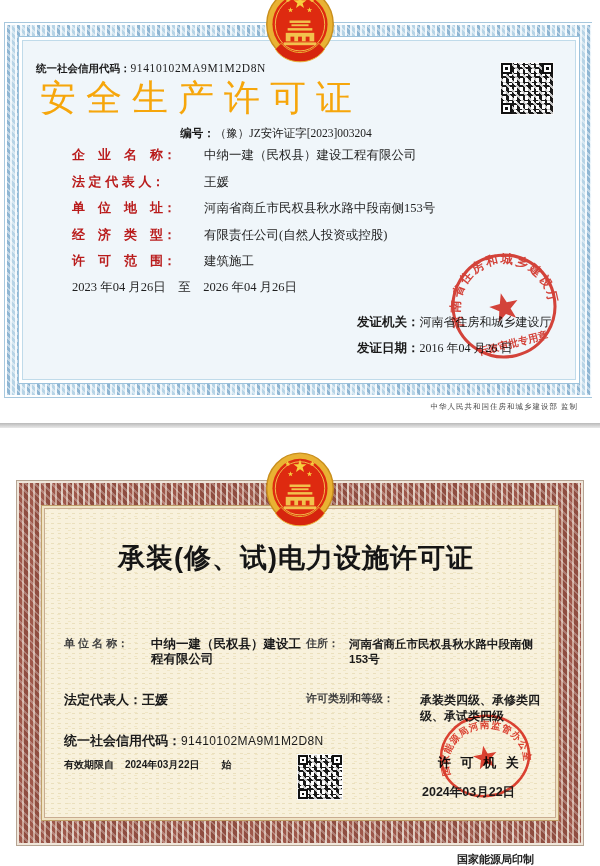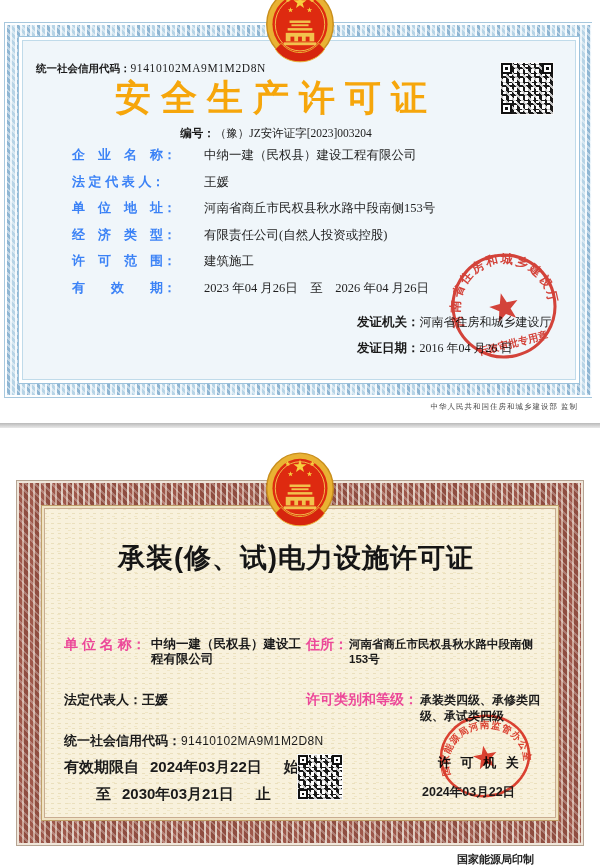--- a/index.html
+++ b/index.html
@@ -20,28 +20,28 @@
     background:
       repeating-linear-gradient(45deg, rgba(255,255,255,.45) 0 2px, rgba(255,255,255,0) 2px 5px),
       repeating-linear-gradient(90deg,#8fb6d3 0 3px,#e8f2f9 3px 5px,#b7d4e6 5px 8px,#f3f9fd 8px 10px);}
   .c1-inner{height:100%;box-sizing:border-box;background:#f0f6fa;border:1px solid #9cc2dc;
     box-shadow:inset 0 0 0 3px #ffffff, inset 0 0 0 4px #c0dbea;}
   .emblem{position:absolute;width:76px;height:92px;}
   .emblem1{left:262px;top:-16px;}
   .c1-credit{position:absolute;left:36px;top:62px;font-size:10.5px;}
   .c1-credit .lb{font-weight:700;}
   .c1-credit .vl{font-family:"Liberation Serif",serif;font-size:11.5px;letter-spacing:.6px;}
-  .c1-title{position:absolute;left:40px;right:80px;top:74px;text-align:center;
-    font-size:36px;font-weight:700;color:#f6a60b;letter-spacing:10px;white-space:nowrap;}
+  .c1-title{position:absolute;left:40px;right:80px;top:74px;
+    font-size:36px;font-weight:400;color:#f6a60b;letter-spacing:10px;white-space:nowrap;}
   .c1-serial{position:absolute;left:40px;right:80px;top:126px;text-align:center;font-size:11.5px;}
   .c1-serial .lb{font-weight:700;}
   .c1-serial .vl{font-family:"Liberation Serif",serif;}
   .c1-fields{position:absolute;left:72px;top:146px;}
   .c1-row{display:flex;align-items:baseline;height:26.5px;}
-  .c1-row .lb{display:inline-block;width:132px;font-weight:700;font-size:13px;color:#3b82f6;white-space:nowrap;}
+  .c1-row .lb{display:inline-block;width:132px;font-weight:700;font-size:13px;color:#b91c1c;white-space:nowrap;}
   .c1-row .vl{font-family:"Liberation Serif",serif;font-size:12.5px;color:#1f1f1f;white-space:nowrap;}
   .c1-issue{position:absolute;font-size:12px;white-space:nowrap;}
   .c1-issue .lb{font-weight:700;font-size:12.5px;}
   .c1-issue .vl{font-family:"Liberation Serif",serif;}
   .c1-issuer{left:357px;top:314px;}
   .c1-issuedate{left:357px;top:340px;}
   .c1-note{position:absolute;right:14px;top:402px;font-size:7.5px;color:#454545;letter-spacing:1px;text-align:right;}
   .seal{position:absolute;opacity:.92;mix-blend-mode:multiply;}
   .c1-seal{left:448px;top:250px;width:112px;height:112px;transform:rotate(-14deg);}
 
@@ -67,33 +67,33 @@
       repeating-linear-gradient(90deg,#9e574a 0 3px,#cba698 3px 5px,#8f4d40 5px 9px,#dcc8bb 9px 11px);}
   .c2-inner{height:100%;box-sizing:border-box;border:1px solid #bf9f68;
     box-shadow:inset 0 0 0 2px #efe3c4, inset 0 0 0 3px #c8ab90;
     background-color:#f8f1dc;
     background-image:radial-gradient(#eadfbc 1px, transparent 1.2px),radial-gradient(#f0e6c6 1px, transparent 1.2px);
     background-size:7px 5px, 11px 7px;}
   .emblem2{left:262px;top:20px;}
   .c2-title{position:absolute;left:0;right:0;top:112px;text-align:center;
     font-size:27px;font-weight:800;color:#151515;letter-spacing:1px;}
   .c2-licno{position:absolute;right:64px;top:167px;font-size:12.5px;font-weight:700;color:#191919;}
-  .c2-lb{font-weight:700;font-size:14px;color:#ec4899;position:absolute;white-space:nowrap;}
+  .c2-lb{font-weight:700;font-size:11px;color:#404040;position:absolute;white-space:nowrap;}
   .c2-vl{font-weight:600;color:#1a1a1a;position:absolute;}
   .c2-unit-label{left:64px;top:208px;}
   .c2-unit-value{left:151px;top:209px;width:152px;font-size:12.5px;line-height:15px;}
   .c2-addr-label{left:306px;top:208px;}
   .c2-addr-value{left:349px;top:209px;width:198px;font-size:11.5px;line-height:15px;}
   .c2-legal{position:absolute;left:64px;top:263px;font-size:13px;font-weight:700;white-space:nowrap;}
   .c2-class-label{left:306px;top:263px;}
   .c2-class-value{left:420px;top:264px;width:130px;font-size:12px;line-height:16px;}
   .c2-credit{position:absolute;left:64px;top:303px;white-space:nowrap;}
   .c2-credit .lb{font-weight:700;font-size:13px;}
   .c2-credit .vl{font-size:12px;font-weight:500;letter-spacing:.4px;}
-  .c2-valid{position:absolute;font-size:15px;font-weight:700;white-space:nowrap;}
+  .c2-valid{position:absolute;font-size:10px;font-weight:700;white-space:nowrap;}
   .c2-vfrom{left:64px;top:330px;}
   .c2-vto{left:96px;top:357px;}
   .c2-valid .dt{margin-left:11px;font-weight:600;}
   .c2-valid .sx{margin-left:22px;}
   .c2-authority{position:absolute;left:438px;top:326px;font-size:13px;font-weight:700;letter-spacing:3px;color:#111;}
   .c2-seal{left:437px;top:284px;width:96px;height:88px;transform:rotate(-10deg);}
   .c2-auth-date{position:absolute;left:422px;top:356px;font-size:12.5px;font-weight:700;}
   .c2-note{position:absolute;right:58px;top:424px;font-size:11px;font-weight:600;color:#222;}
 </style>
 </head>
@@ -167,21 +167,20 @@
     </div>
     <div class="c1-row">
       <span class="lb">经　济　类　型：</span>
       <span class="vl">有限责任公司(自然人投资或控股)</span>
     </div>
     <div class="c1-row">
       <span class="lb">许　可　范　围：</span>
       <span class="vl">建筑施工</span>
     </div>
     <div class="c1-row">
-      <span class="lb">有　　效　　期：</span>
       <span class="vl">2023 年04 月26日　至　2026 年04 月26日</span>
     </div>
   </div>
 
   <div class="c1-issue c1-issuer">
     <span class="lb">发证机关：</span><span class="vl">河南省住房和城乡建设厅</span>
   </div>
   <div class="c1-issue c1-issuedate">
     <span class="lb">发证日期：</span><span class="vl">2016 年04 月26 日</span>
   </div>
@@ -228,23 +227,20 @@
   <span class="c2-lb c2-class-label">许可类别和等级：</span>
   <span class="c2-vl c2-class-value">承装类四级、承修类四级、承试类四级</span>
 
   <div class="c2-credit">
     <span class="lb">统一社会信用代码：</span><span class="vl">91410102MA9M1M2D8N</span>
   </div>
 
   <div class="c2-valid c2-vfrom">
     <span>有效期限自</span><span class="dt">2024年03月22日</span><span class="sx">始</span>
   </div>
-  <div class="c2-valid c2-vto">
-    <span>至</span><span class="dt">2030年03月21日</span><span class="sx">止</span>
-  </div>
 
   <div class="qr c2-qr">
     <div class="qr-noise"></div>
     <div class="qr-f tl"></div>
     <div class="qr-f tr"></div>
     <div class="qr-f bl"></div>
   </div>
 
   <div class="c2-authority">许 可 机 关</div>
 

